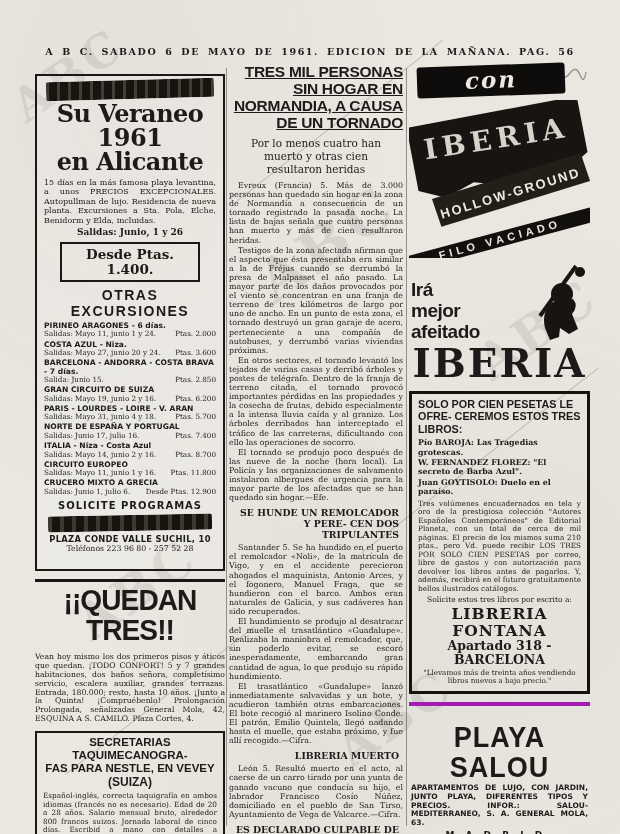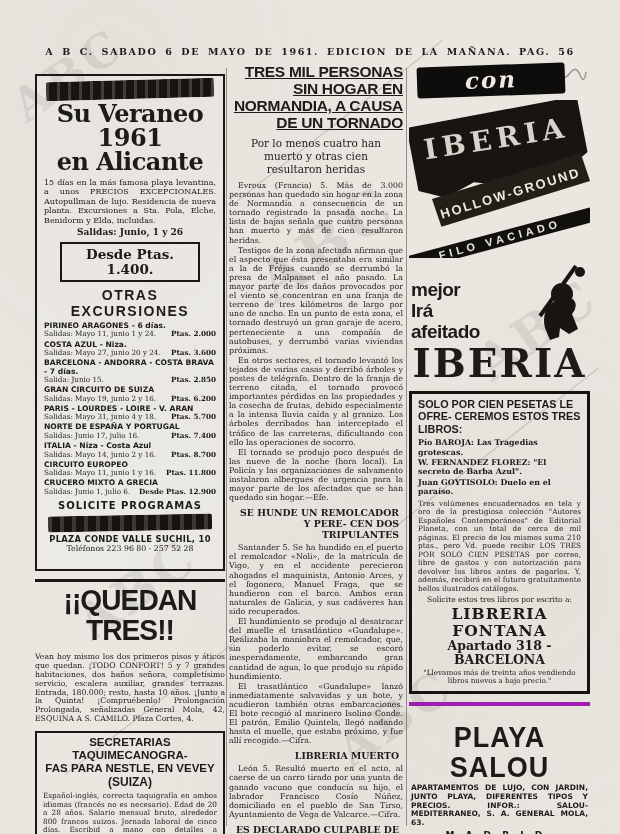--- a/index.html
+++ b/index.html
@@ -31,21 +31,21 @@
     background-image:repeating-linear-gradient(90deg,rgba(210,205,195,.2) 0 4px,transparent 4px 12px);}
   .v-title{font:bold 24px/24px "DejaVu Serif",serif;text-align:center;letter-spacing:-.5px;}
   .v-body{font-size:8px;line-height:9.4px;text-align:justify;margin:4px 0 2px;}
   .v-salidas{font-weight:bold;font-size:9px;line-height:11px;text-align:center;}
   .price-box{border:2px solid #1a1816;margin:4px 16px 5px;padding:3px 0;text-align:center;
              font:bold 13.5px/15px "DejaVu Serif",serif;}
   .exc-title{font:bold 14px/16px "Liberation Sans",sans-serif;letter-spacing:1.5px;text-align:center;margin:2px 0 3px;}
   .exc{margin-bottom:2px;}
   .exc-name{font:bold 7.6px/8.4px "DejaVu Sans",sans-serif;}
   .exc-row{display:flex;justify-content:space-between;font-size:7.2px;line-height:8.2px;}
-  .exc-price{font-weight:bold;white-space:nowrap;margin-left:4px;}
+  .exc-price{font-weight:normal;white-space:nowrap;margin-left:4px;}
   .solicite{font:bold 10px/12px "DejaVu Sans",sans-serif;letter-spacing:1px;text-align:center;margin:4px 0 2px;}
   .v-addr{font:bold 8.4px/10px "DejaVu Sans",sans-serif;text-align:center;letter-spacing:.3px;}
   .v-phone{font-size:7.8px;line-height:9px;text-align:center;}
   .quedan{border-top:3px solid #1a1816;margin-top:8px;padding-top:3px;}
   .q-title{font:900 29px/30px "Liberation Sans",sans-serif;letter-spacing:-1px;text-align:center;transform:scaleX(.97);}
   .q-body{font-size:7.7px;line-height:8.9px;text-align:justify;margin-top:8px;}
   .nestle{border:2px solid #1a1816;padding:3px 6px 4px;margin-top:7px;}
   .n-title{font:bold 11.5px/13px "Liberation Sans",sans-serif;text-align:center;}
   .n-suiza{font:bold 12px/14px "Liberation Sans",sans-serif;text-align:center;}
   .n-body{font-size:7.3px;line-height:8.5px;text-align:justify;margin-top:3px;}
@@ -229,22 +229,22 @@
           <path d="M18 88 L172 66 L177 95 L23 117 Z" fill="#221e18"></path>
           <text x="97" y="99" text-anchor="middle" transform="rotate(-8 97 99)" font-family="Liberation Sans, sans-serif" font-weight="bold" font-size="13" letter-spacing="2" fill="#ece9e1">HOLLOW-GROUND</text>
         </g>
         <g transform="rotate(-15 90 140)">
           <rect x="-4" y="132" width="190" height="15" fill="#12100d"></rect>
           <text x="91" y="143.5" text-anchor="middle" font-family="Liberation Sans, sans-serif" font-weight="bold" font-size="11" letter-spacing="4" fill="#e9e6df">FILO VACIADO</text>
         </g>
       </svg>
       <div class="slogan-row">
         <div class="slogan">
+          <div>Irá</div>
           <div>mejor</div>
-          <div>Irá</div>
           <div>afeitado</div>
         </div>
         <svg width="68" height="78" viewBox="0 0 68 78">
           <line x1="54" y1="2" x2="18" y2="52" stroke="#171411" stroke-width="4"></line>
           <circle cx="40" cy="30" r="11" fill="#171411"></circle>
           <path d="M31 38 q-12 9 -8 26 l5 12 9 -3 1 -9 9 6 9 -5 -6 -15 q7 -8 1 -15 z" fill="#171411"></path>
           <circle cx="58" cy="8" r="5" fill="#171411"></circle>
         </svg>
       </div>
       <div class="brand-big">IBERIA</div>

